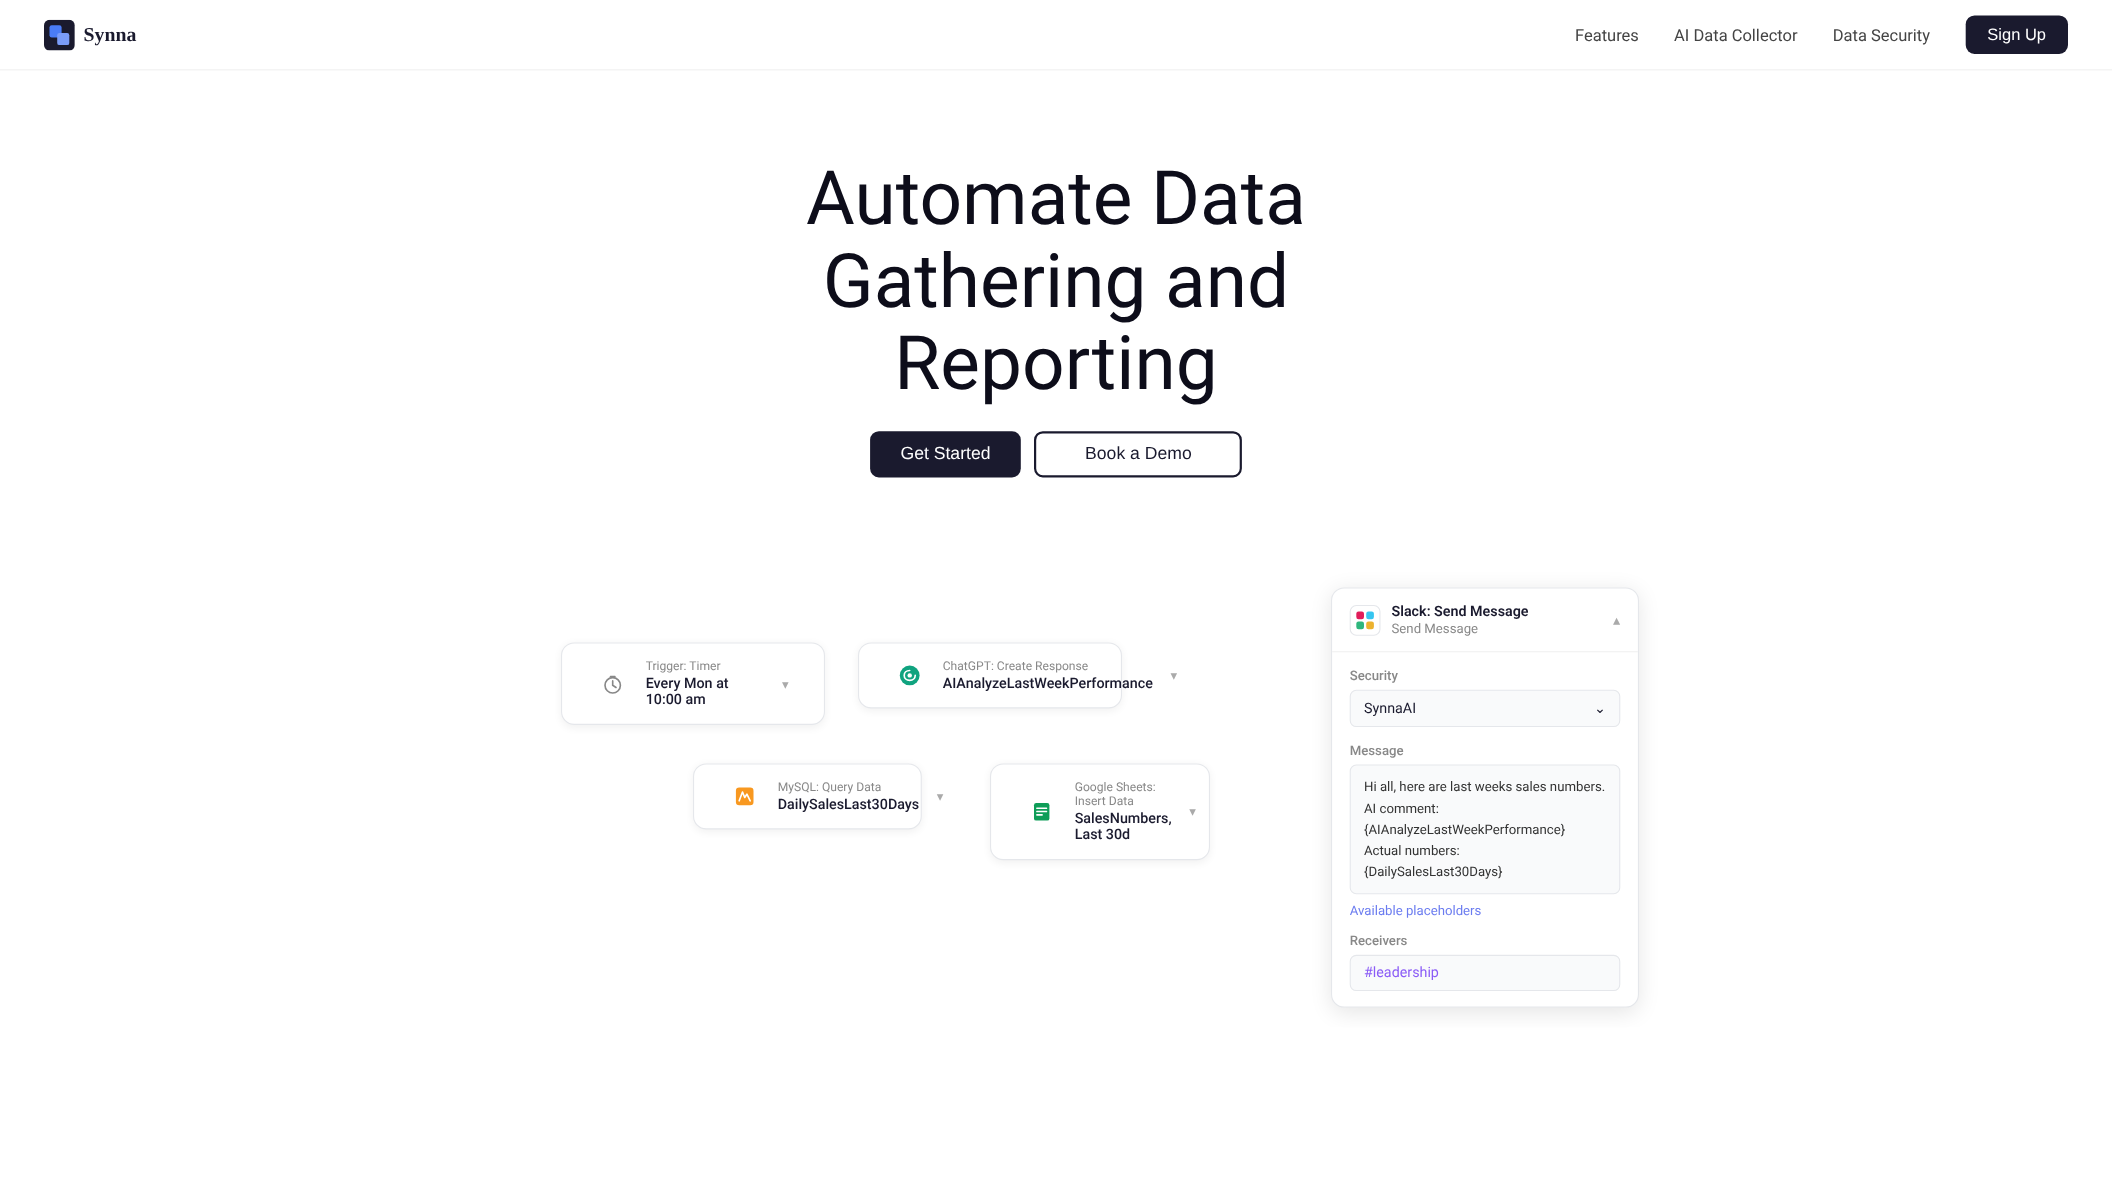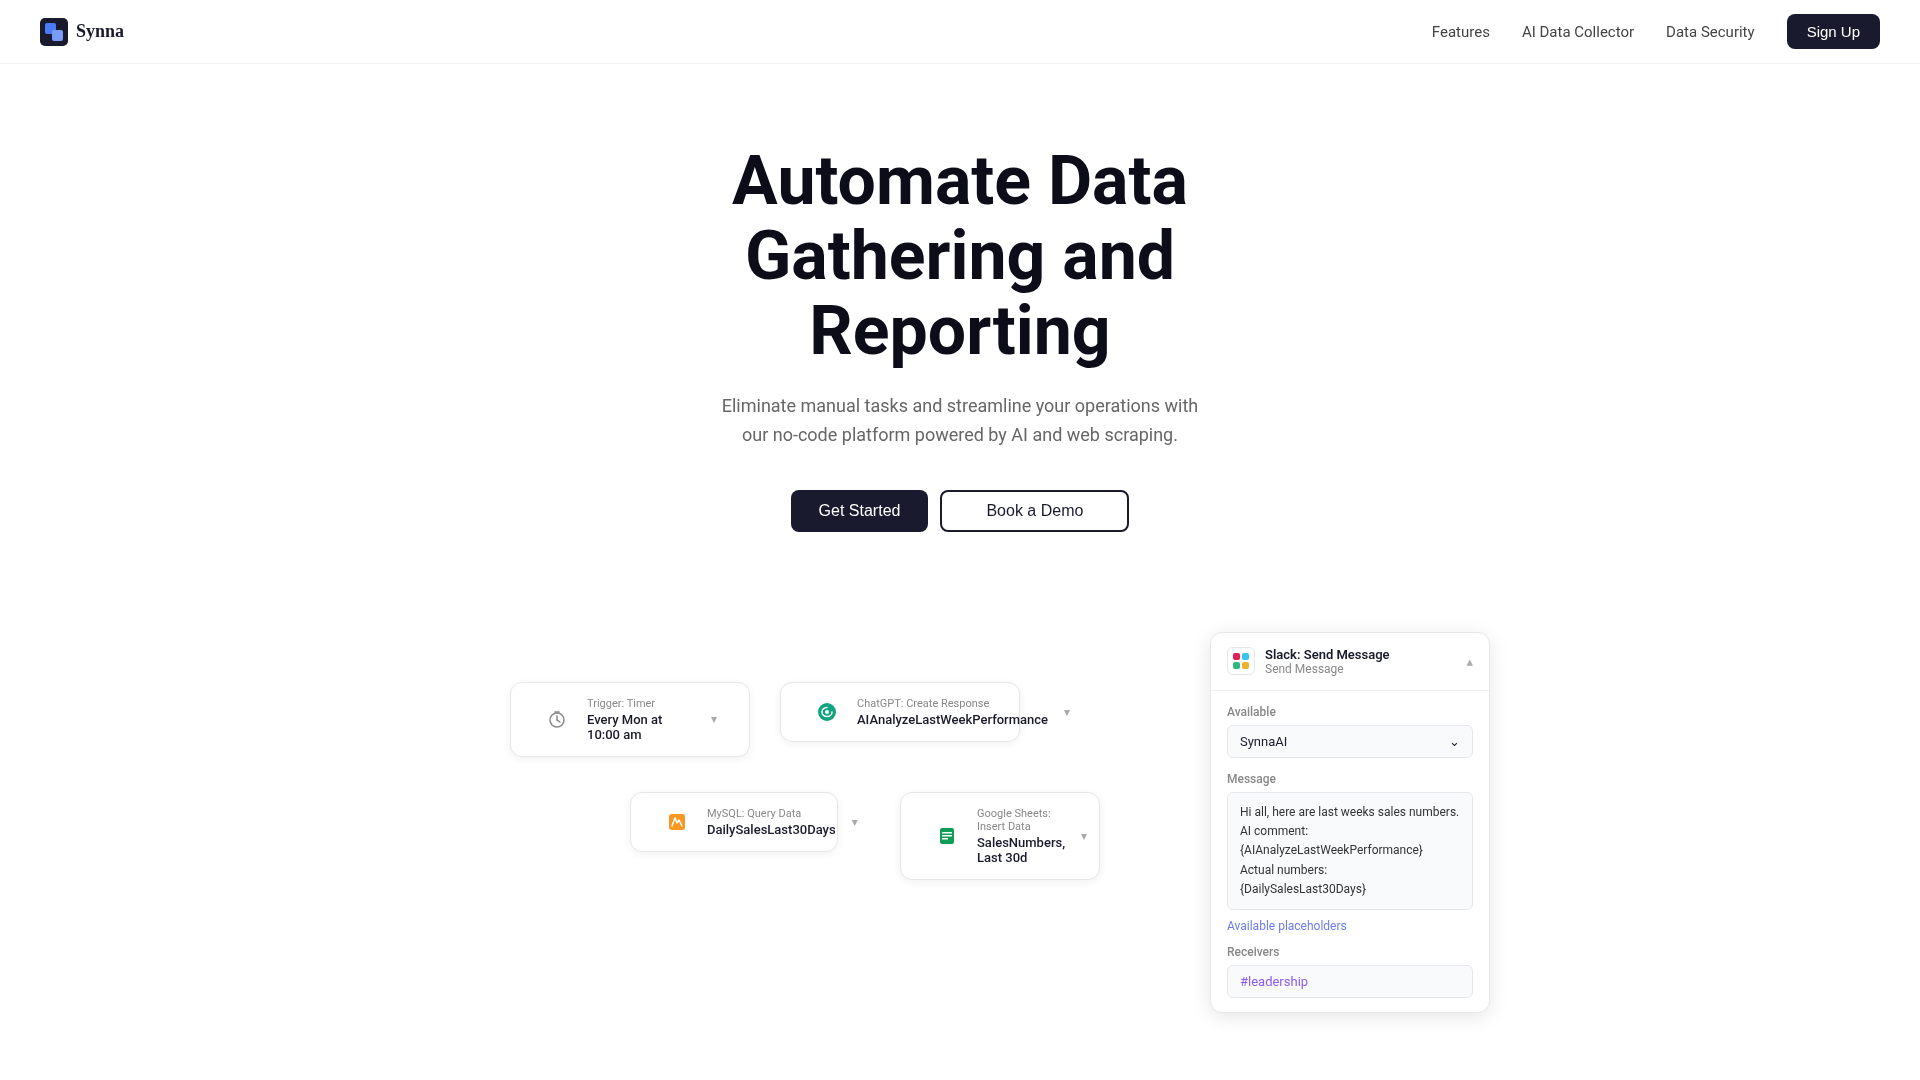--- a/index.html
+++ b/index.html
@@ -22,21 +22,21 @@
       background: #1a1a2e; color: #fff; border: none; border-radius: 8px;
       padding: 9px 20px; font-size: 15px; cursor: pointer; font-weight: 500;
     }
 
     
     .hero {
       display: flex; flex-direction: column; align-items: center;
       padding: 80px 40px 60px; text-align: center;
     }
     .hero-title {
-      font-size: 68px; font-weight: 700; line-height: 1.1;
+      font-size: 68px; font-weight: 400; line-height: 1.1;
       color: #0d0d1a; max-width: 700px; margin-bottom: 24px;
     }
     .hero-subtitle {
       font-size: 18px; color: #666; max-width: 480px; line-height: 1.6; margin-bottom: 40px;
     }
     .hero-buttons { display: flex; gap: 12px; align-items: center; }
     .btn-primary {
       background: #1a1a2e; color: #fff; border: none; border-radius: 8px;
       padding: 12px 28px; font-size: 16px; cursor: pointer; font-weight: 500;
     }
@@ -151,21 +151,20 @@
     <a class="nav-link" href="#">Data Security</a>
     <button class="nav-signup">Sign Up</button>
   </div>
 </nav>
 
 <section class="hero">
   <h1 class="hero-title">
     <span>Automate Data</span><br>
     <span>Gathering and Reporting</span><br>
   </h1>
-  <p class="hero-subtitle">Eliminate manual tasks and streamline your operations with our no-code platform powered by AI and web scraping.</p>
   <div class="hero-buttons">
     <button class="btn-primary">Get Started</button>
     <button class="btn-secondary">Book a Demo</button>
   </div>
 </section>
 
 <div class="demo-section">
   <div class="workflow-cards">
 
     <div class="wf-card card-timer">
@@ -242,21 +241,21 @@
           </div>
           <div>
             <div class="slack-title">Slack: Send Message</div>
             <div class="slack-subtitle">Send Message</div>
           </div>
         </div>
         <span class="slack-chevron">▴</span>
       </div>
 
       <div class="slack-body">
-        <div class="slack-field-label">Available</div>
+        <div class="slack-field-label">Security</div>
         <div class="slack-select">
           <span>SynnaAI</span>
           <span>⌄</span>
         </div>
 
         <div class="slack-field-label">Message</div>
         <div class="slack-message-box">
           <div>Hi all, here are last weeks sales numbers.</div>
           <div>AI comment: {AIAnalyzeLastWeekPerformance}</div>
           <div>Actual numbers:</div>

